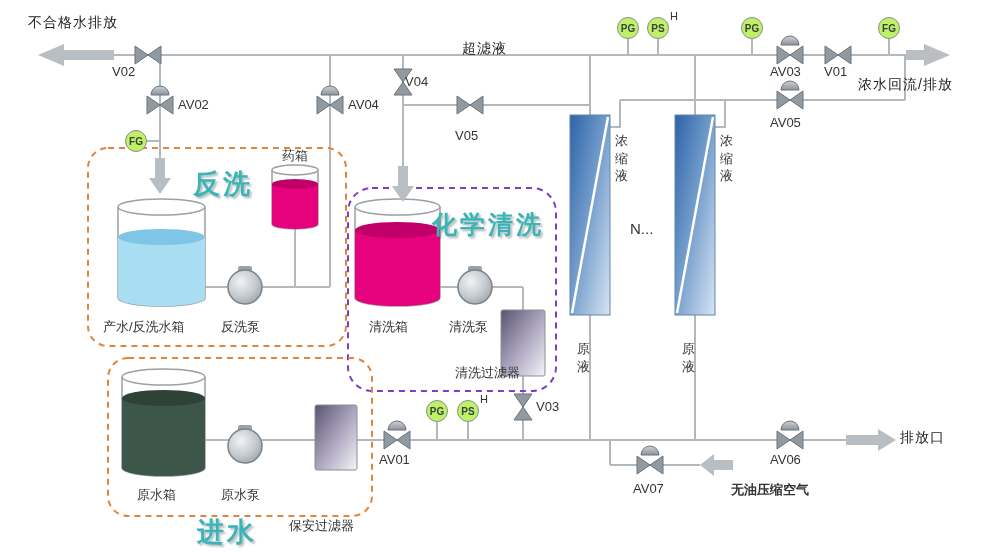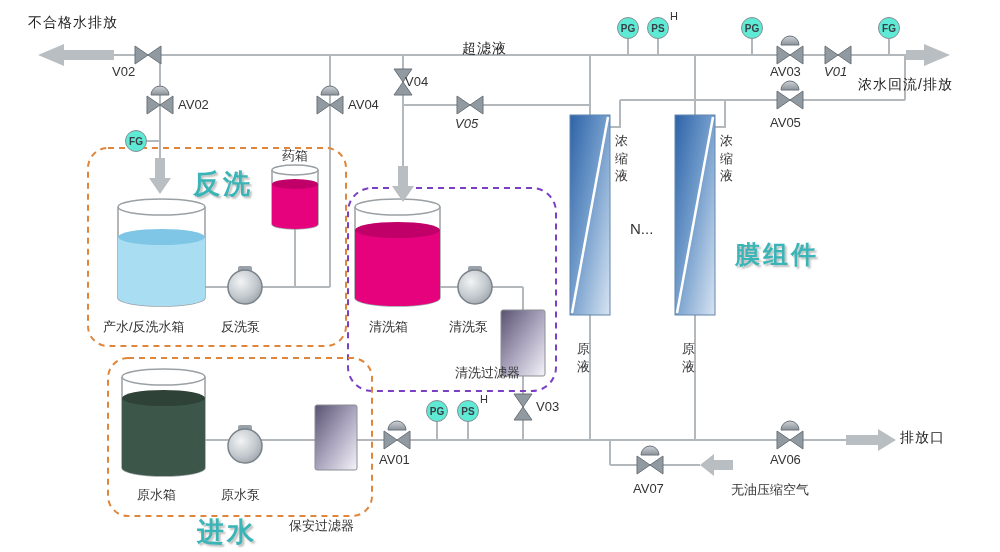--- a/index.html
+++ b/index.html
@@ -22,21 +22,21 @@
   .dome{fill:url(#domeGrad);stroke:#6a737a;stroke-width:1;}
   .blockarrow{fill:#b9bec2;}
   .lbl{position:absolute;font-size:13px;color:var(--label-dark);white-space:nowrap;}
   .lbl-lg{position:absolute;font-size:14px;color:#222;white-space:nowrap;letter-spacing:1px;}
   .lbl-sm{position:absolute;font-size:11px;color:#333;white-space:nowrap;}
   .section{position:absolute;font-size:27px;font-weight:bold;color:var(--accent-teal);
            letter-spacing:3px;white-space:nowrap;text-shadow:2px 2px 2px rgba(70,70,70,0.35);}
   .vert{position:absolute;width:15px;font-size:13px;color:#333;line-height:1.35;
         white-space:normal;word-break:break-all;text-align:center;}
   .gauge{position:absolute;width:22px;height:22px;border-radius:50%;border:1.5px solid #878e94;
-         background:#5eead4;display:flex;align-items:center;justify-content:center;
+         background:#bef264;display:flex;align-items:center;justify-content:center;
          font-size:10px;font-weight:600;color:#3a4046;box-sizing:border-box;}
 </style>
 </head>
 <body>
 
 <div class="stage">
 
   <svg width="1000" height="552" viewBox="0 0 1000 552">
     <defs>
       <radialGradient id="pumpGrad" cx="38%" cy="35%" r="75%">
@@ -214,42 +214,42 @@
 
   <div class="lbl-lg" style="left:28px;top:14px;">不合格水排放</div>
   <div class="lbl-lg" style="left:462px;top:40px;">超滤液</div>
   <div class="lbl-lg" style="left:858px;top:76px;">浓水回流/排放</div>
   <div class="vert" style="left:614px;top:132px;">浓缩液</div>
   <div class="vert" style="left:719px;top:132px;">浓缩液</div>
   <div class="lbl" style="left:630px;top:220px;font-size:15px;">N...</div>
   <div class="vert" style="left:576px;top:340px;">原液</div>
   <div class="vert" style="left:681px;top:340px;">原液</div>
   <div class="lbl-lg" style="left:900px;top:429px;font-family:Liberation Mono, monospace;">排放口</div>
-  <div class="lbl" style="left:731px;top:481px;">无油压缩空气</div>
+  <div class="lbl" style="left:731px;top:481px;font-weight:bold;">无油压缩空气</div>
 
   <div class="section" style="left:193px;top:166px;font-family:Liberation Mono, monospace;">反洗</div>
-  <div class="section" style="left:735px;top:238px;font-size:25px;">膜组件</div>
+  <div class="section" style="left:432px;top:208px;font-size:25px;">化学清洗</div>
   <div class="section" style="left:197px;top:514px;">进水</div>
 
   <div class="lbl" style="left:282px;top:147px;">药箱</div>
   <div class="lbl" style="left:103px;top:318px;">产水/反洗水箱</div>
   <div class="lbl" style="left:221px;top:318px;">反洗泵</div>
   <div class="lbl" style="left:369px;top:318px;">清洗箱</div>
   <div class="lbl" style="left:449px;top:318px;">清洗泵</div>
   <div class="lbl" style="left:455px;top:364px;">清洗过滤器</div>
   <div class="lbl" style="left:137px;top:486px;">原水箱</div>
   <div class="lbl" style="left:221px;top:486px;font-family:Liberation Serif, serif;">原水泵</div>
   <div class="lbl" style="left:289px;top:486px;margin-top:31px;">保安过滤器</div>
 
   <div class="lbl" style="left:112px;top:64px;">V02</div>
   <div class="lbl" style="left:178px;top:97px;">AV02</div>
   <div class="lbl" style="left:348px;top:97px;">AV04</div>
   <div class="lbl" style="left:405px;top:74px;">V04</div>
-  <div class="lbl" style="left:455px;top:116px;font-style:italic;">V05</div>
+  <div class="lbl" style="left:455px;top:128px;">V05</div>
   <div class="lbl" style="left:536px;top:399px;">V03</div>
   <div class="lbl" style="left:379px;top:452px;">AV01</div>
   <div class="lbl" style="left:770px;top:64px;">AV03</div>
-  <div class="lbl" style="left:824px;top:64px;font-style:italic;">V01</div>
+  <div class="lbl" style="left:824px;top:64px;">V01</div>
   <div class="lbl" style="left:770px;top:115px;">AV05</div>
   <div class="lbl" style="left:770px;top:452px;">AV06</div>
   <div class="lbl" style="left:633px;top:481px;">AV07</div>
 
 </div>
 
 </body></html>

